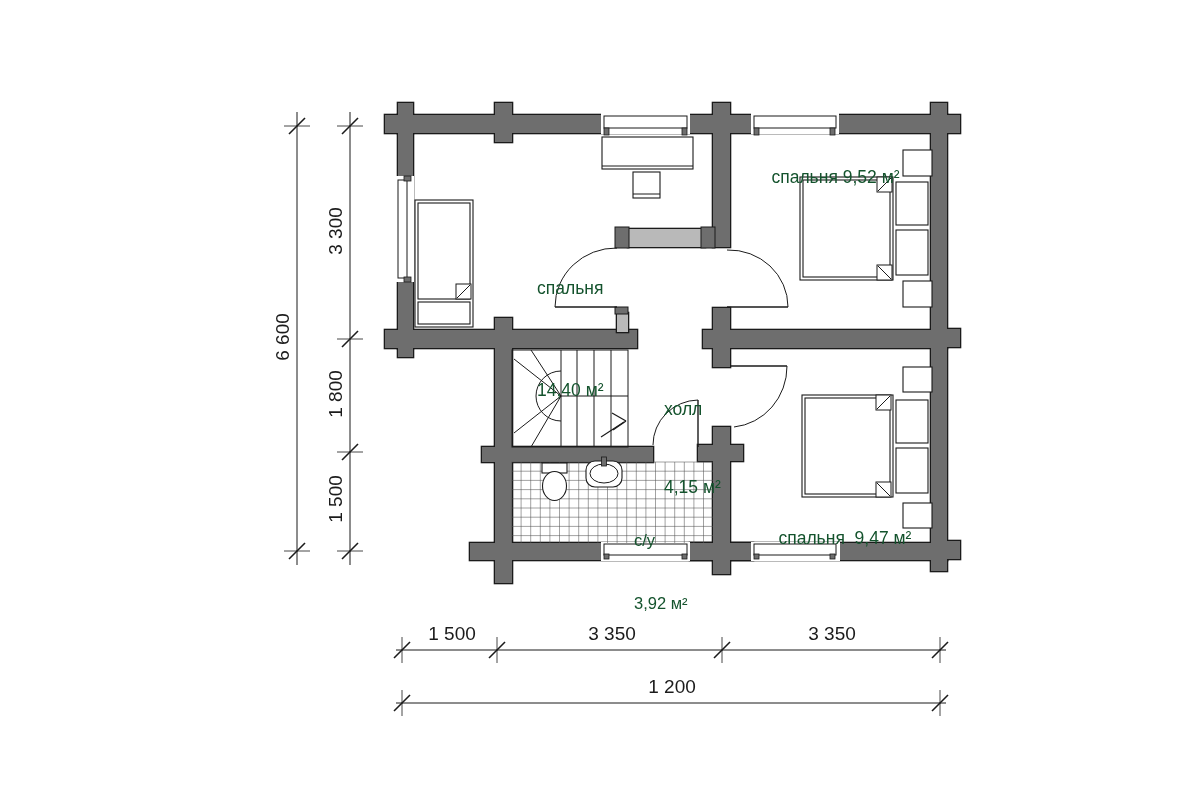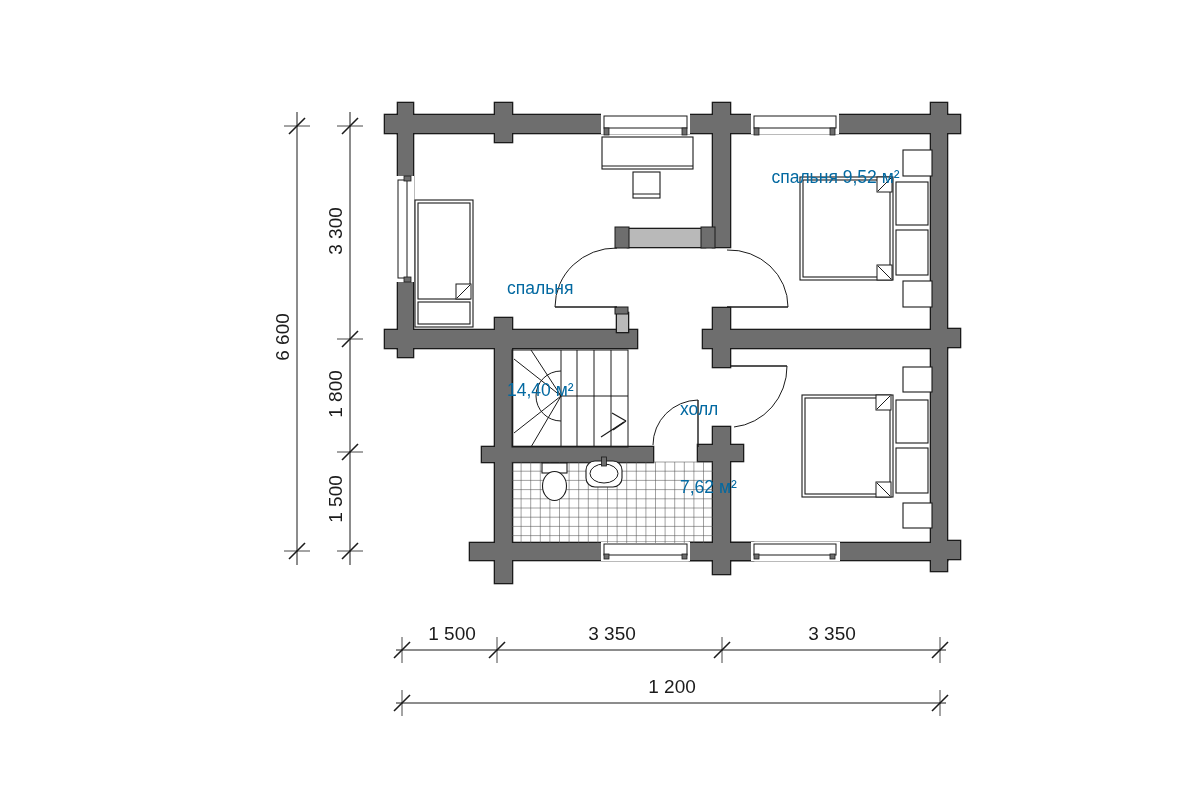--- a/index.html
+++ b/index.html
@@ -1,19 +1,19 @@
 <!DOCTYPE html>
 <html><head>
 <meta charset="utf-8">
 <style>
   html,body{margin:0;padding:0;background:#ffffff;}
   #stage{position:relative;width:1200px;height:800px;background:#ffffff;overflow:hidden;
          font-family:"Liberation Sans", sans-serif;}
   #plan-svg{position:absolute;left:0;top:0;}
-  .lbl{position:absolute;color:#0369a1;font-size:17.5px;white-space:pre;}
+  .lbl{position:absolute;color:#14532d;font-size:17.5px;white-space:pre;}
   .dimlbl{position:absolute;color:#1b1b1b;font-size:19px;white-space:pre;
           transform:translate(-50%,-50%);}
   .dimlbl.vert{transform:translate(-50%,-50%) rotate(-90deg);}
 </style>
 </head>
 <body>
 
 <div id="stage">
 
   <svg id="plan-svg" width="1200" height="800" viewBox="0 0 1200 800">
@@ -223,35 +223,42 @@
         <line x1="722" y1="637" x2="722" y2="663" stroke="#1b1b1b" stroke-width="0.8"></line>
         <line x1="932" y1="658" x2="948" y2="642" stroke="#1b1b1b" stroke-width="1.6"></line>
         <line x1="940" y1="637" x2="940" y2="663" stroke="#1b1b1b" stroke-width="0.8"></line>
         <line x1="394" y1="711" x2="410" y2="695" stroke="#1b1b1b" stroke-width="1.6"></line>
         <line x1="402" y1="690" x2="402" y2="716" stroke="#1b1b1b" stroke-width="0.8"></line>
         <line x1="932" y1="711" x2="948" y2="695" stroke="#1b1b1b" stroke-width="1.6"></line>
         <line x1="940" y1="690" x2="940" y2="716" stroke="#1b1b1b" stroke-width="0.8"></line>
       </g>
   </svg>
 
-  <div class="lbl" style="left:507px;top:203px;line-height:34px">
+  <div class="lbl" style="left:537px;top:203px;line-height:34px">
     <div>спальня</div>
     <div>14,40 м²</div>
   </div>
 
   <div class="lbl" style="left:752px;top:146px">
     <span>спальня 9,52 м²</span>
   </div>
 
-  <div class="lbl" style="left:680px;top:344px;line-height:26px">
+  <div class="lbl" style="left:664px;top:344px;line-height:26px">
     <div>холл</div>
-    <div>7,62 м²</div>
-  </div>
-
-
+    <div>4,15 м²</div>
+  </div>
+
+  <div class="lbl" style="left:634px;top:488px;line-height:21px;font-size:16.5px">
+    <div>с/у</div>
+    <div>3,92 м²</div>
+  </div>
+
+  <div class="lbl" style="left:759px;top:507px">
+    <span>спальня  9,47 м²</span>
+  </div>
 
   <div class="dimlbl vert" style="left:283px;top:337px">6 600</div>
   <div class="dimlbl vert" style="left:336px;top:231px">3 300</div>
   <div class="dimlbl vert" style="left:336px;top:394px">1 800</div>
   <div class="dimlbl vert" style="left:336px;top:499px">1 500</div>
 
   <div class="dimlbl" style="left:452px;top:634px">1 500</div>
   <div class="dimlbl" style="left:612px;top:634px">3 350</div>
   <div class="dimlbl" style="left:832px;top:634px">3 350</div>
   <div class="dimlbl" style="left:672px;top:687px">1 200</div>

